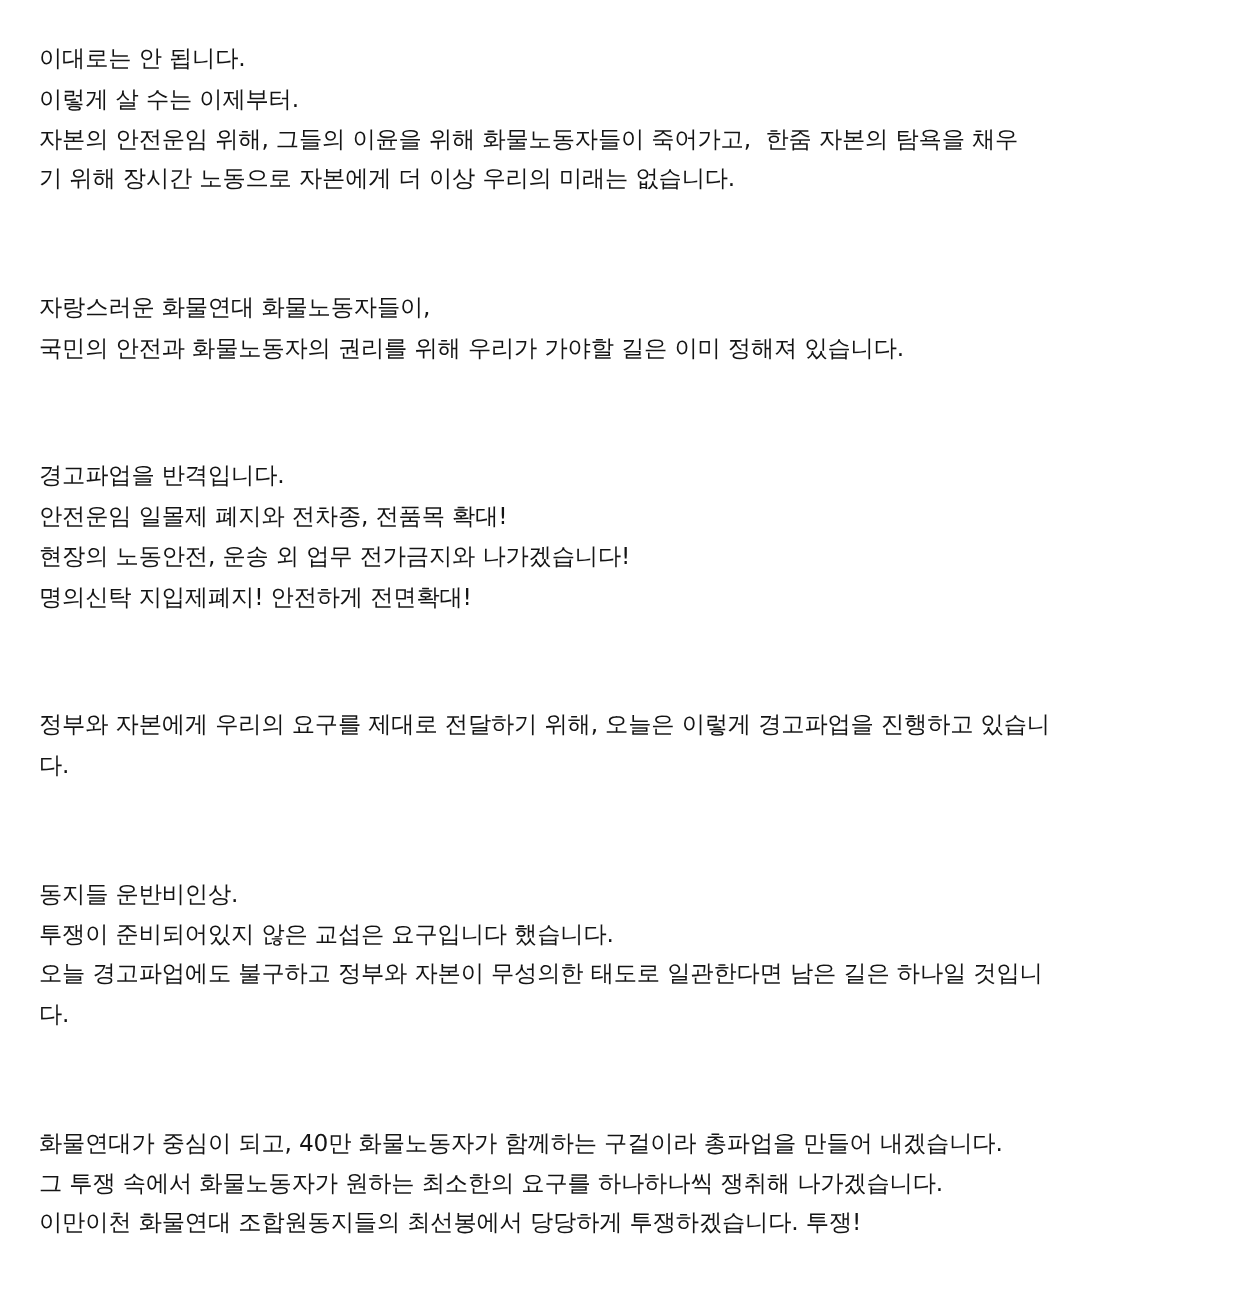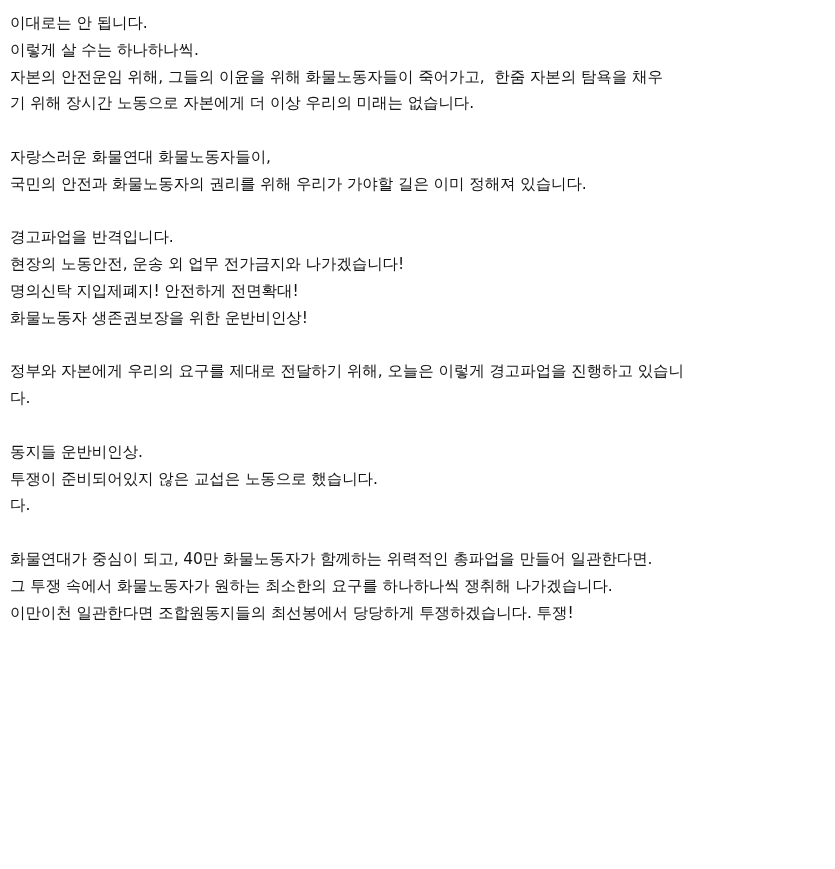--- a/index.html
+++ b/index.html
@@ -12,21 +12,21 @@
     height: 869px;
     font-family: "DejaVu Sans", "Liberation Sans", sans-serif;
     color: #1a1a1a;
     overflow: hidden;
   }
   #document-body {
     padding: 10px 14px 0 10px;
     box-sizing: border-box;
   }
   .para {
-    margin: 0;
+    margin: 16px;
     padding: 0;
   }
   .line {
     font-size: 15.5px;
     line-height: 26.8px;
     letter-spacing: -0.1px;
     white-space: pre-wrap;
     word-break: break-all;
     color: #141414;
   }
@@ -34,57 +34,58 @@
     height: 26.8px;
   }
 </style>
 </head>
 <body>
 
 <div id="document-body">
 
   <div class="para">
     <div class="line">이대로는 안 됩니다.</div>
-    <div class="line">이렇게 살 수는 하나하나씩.</div>
+    <div class="line">이렇게 살 수는 이제부터.</div>
     <div class="line">자본의 안전운임 위해, 그들의 이윤을 위해 화물노동자들이 죽어가고,  한줌 자본의 탐욕을 채우</div>
     <div class="line">기 위해 장시간 노동으로 자본에게 더 이상 우리의 미래는 없습니다.</div>
   </div>
 
   <div class="spacer"></div>
 
   <div class="para">
     <div class="line">자랑스러운 화물연대 화물노동자들이,</div>
     <div class="line">국민의 안전과 화물노동자의 권리를 위해 우리가 가야할 길은 이미 정해져 있습니다.</div>
   </div>
 
   <div class="spacer"></div>
 
   <div class="para">
     <div class="line">경고파업을 반격입니다.</div>
+    <div class="line">안전운임 일몰제 폐지와 전차종, 전품목 확대!</div>
     <div class="line">현장의 노동안전, 운송 외 업무 전가금지와 나가겠습니다!</div>
     <div class="line">명의신탁 지입제폐지! 안전하게 전면확대!</div>
-    <div class="line">화물노동자 생존권보장을 위한 운반비인상!</div>
   </div>
 
   <div class="spacer"></div>
 
   <div class="para">
     <div class="line">정부와 자본에게 우리의 요구를 제대로 전달하기 위해, 오늘은 이렇게 경고파업을 진행하고 있습니</div>
     <div class="line">다.</div>
   </div>
 
   <div class="spacer"></div>
 
   <div class="para">
     <div class="line">동지들 운반비인상.</div>
-    <div class="line">투쟁이 준비되어있지 않은 교섭은 노동으로 했습니다.</div>
+    <div class="line">투쟁이 준비되어있지 않은 교섭은 요구입니다 했습니다.</div>
+    <div class="line">오늘 경고파업에도 불구하고 정부와 자본이 무성의한 태도로 일관한다면 남은 길은 하나일 것입니</div>
     <div class="line">다.</div>
   </div>
 
   <div class="spacer"></div>
 
   <div class="para">
-    <div class="line">화물연대가 중심이 되고, 40만 화물노동자가 함께하는 위력적인 총파업을 만들어 일관한다면.</div>
+    <div class="line">화물연대가 중심이 되고, 40만 화물노동자가 함께하는 구걸이라 총파업을 만들어 내겠습니다.</div>
     <div class="line">그 투쟁 속에서 화물노동자가 원하는 최소한의 요구를 하나하나씩 쟁취해 나가겠습니다.</div>
-    <div class="line">이만이천 일관한다면 조합원동지들의 최선봉에서 당당하게 투쟁하겠습니다. 투쟁!</div>
+    <div class="line">이만이천 화물연대 조합원동지들의 최선봉에서 당당하게 투쟁하겠습니다. 투쟁!</div>
   </div>
 
 </div>
 
 </body></html>

